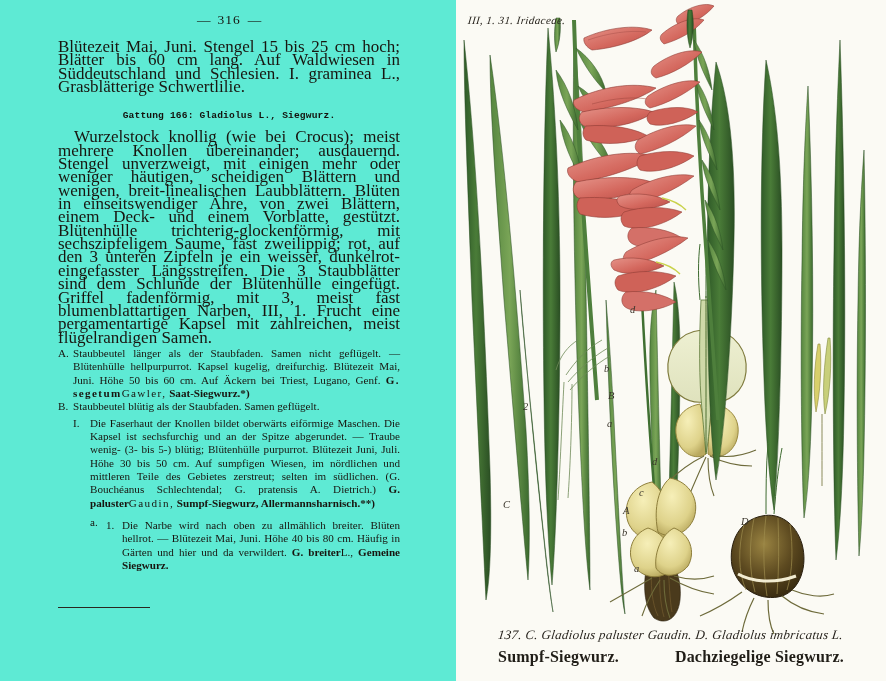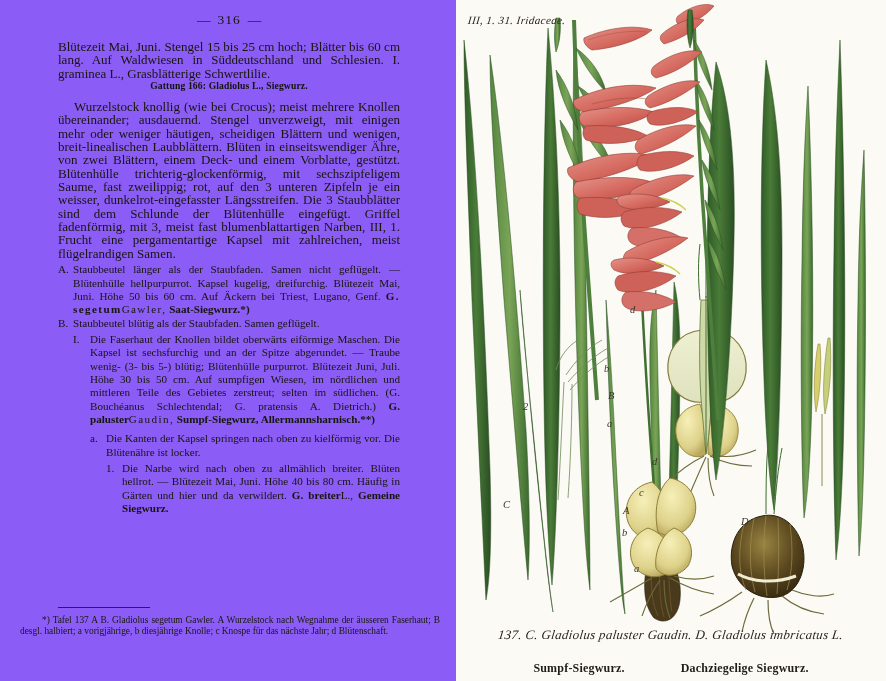--- a/index.html
+++ b/index.html
@@ -7,53 +7,53 @@
     width:886px;height:681px;overflow:hidden;
     background:#ffffff;
     font-family:"Liberation Serif", serif;
   }
   #page{position:relative;width:886px;height:681px;display:flex;}
 
   
   #text-page{
     position:relative;
     width:456px;height:681px;
-    background:#8b5cf6;
+    background:#5eead4;
     box-sizing:border-box;
   }
   #text-inner{
     position:absolute;
     left:58px;top:0;width:342px;height:681px;
   }
   .folio{
     text-align:center;
     font-size:13.5px;
     letter-spacing:1px;
     padding-top:12px;
     color:#15130e;
   }
   .folio .dash{letter-spacing:0;padding:0 7px;}
   .para{
-    font-size:13px;
+    font-size:17px;
     line-height:13.35px;
     text-align:justify;
     text-justify:inter-word;
     color:#18150f;
     margin:0;
     hyphens:manual;
   }
   .p-top{margin-top:12px;}
   .p-indent{text-indent:16px;}
   .gattung{
     text-align:center;
-    font-family:Liberation Serif, serif;
+    font-family:Liberation Mono, monospace;
     font-weight:bold;
     font-size:9.6px;
     letter-spacing:0.15px;
-    margin-bottom:9px;
+    margin-top:17px;margin-bottom:9px;
     color:#14120d;
   }
   
   .key{
     font-size:11.1px;
     line-height:13.35px;
     text-align:justify;
     color:#18150f;
     position:relative;
     box-sizing:border-box;
@@ -110,25 +110,25 @@
     font-family:"Liberation Serif", serif;
     font-style:italic;
     font-size:13px;
     color:#231f19;
     letter-spacing:0.3px;
     transform:skewX(-7deg);
     display:inline-block;
     white-space:nowrap;
   }
   .cap-german-row{
-    margin-top:18px;
+    margin-top:5px;
     display:flex;justify-content:center;gap:56px;
     font-family:"Liberation Serif", serif;
     font-weight:bold;
-    font-size:12px;
+    font-size:16px;
     color:#201d17;
     letter-spacing:0.2px;
   }
   .fig-label{
     position:absolute;
     font-family:"Liberation Serif", serif;
     font-style:italic;
     font-size:10.5px;
     color:#3a352b;
   }
@@ -164,33 +164,32 @@
       <div class="key lvl-I">
         <span class="lbl">I.</span><span>Die Faserhaut der Knollen bildet oberwärts eiförmige Maschen. Die Kapsel ist sechsfurchig und an der Spitze abgerundet. — Traube wenig- (3- bis 5-) blütig; Blütenhülle purpurrot. Blütezeit Juni, Juli. Höhe 30 bis 50 cm. Auf sumpfigen Wiesen, im nördlichen und mittleren Teile des Gebietes zerstreut; selten im südlichen. (G. Bouchéanus Schlechtendal; G. pratensis A. Dietrich.)   </span><b class="bd">G. paluster</b><span class="sp">Gaudin,</span><b class="bd"> Sumpf-Siegwurz, Allermannsharnisch.**)</b>
       </div>
 
       <div class="gap"></div>
 
 
       <div class="gap"></div>
 
       <div class="key lvl-a">
-        <span class="lbl">a.</span><span>Die Kanten der Kapsel springen nach oben zu kielförmig vor. Die Blütenähre ist locker.</span>
+        <span class="lbl">a.</span>
       </div>
 
       <div class="gap"></div>
 
       <div class="key lvl-1">
         <span class="lbl">1.</span><span>Die Narbe wird nach oben zu allmählich breiter. Blüten hellrot. — Blütezeit Mai, Juni. Höhe 40 bis 80 cm. Häufig in Gärten und hier und da verwildert. </span><b class="bd">G. breiter</b><span>L.,</span><b class="bd"> Gemeine Siegwurz.</b>
       </div>
 
       <div class="fnrule"></div>
 
       <div class="footnotes">
-        <p class="fn first">*) Tafel 137 A B.  Gladiolus segetum Gawler.  A Wurzelstock nach Wegnahme der äusseren Faserhaut; B desgl. halbiert; a vorigjährige, b diesjährige Knolle; c Knospe für das nächste Jahr; d Blütenschaft.</p>
       </div>
 
     </div>
   </div>
 
   <div id="plate">
 
     <svg id="plate-art" viewBox="0 0 430 681" preserveAspectRatio="none">
       <defs>
         <linearGradient id="leafG" x1="0" y1="0" x2="1" y2="0">

